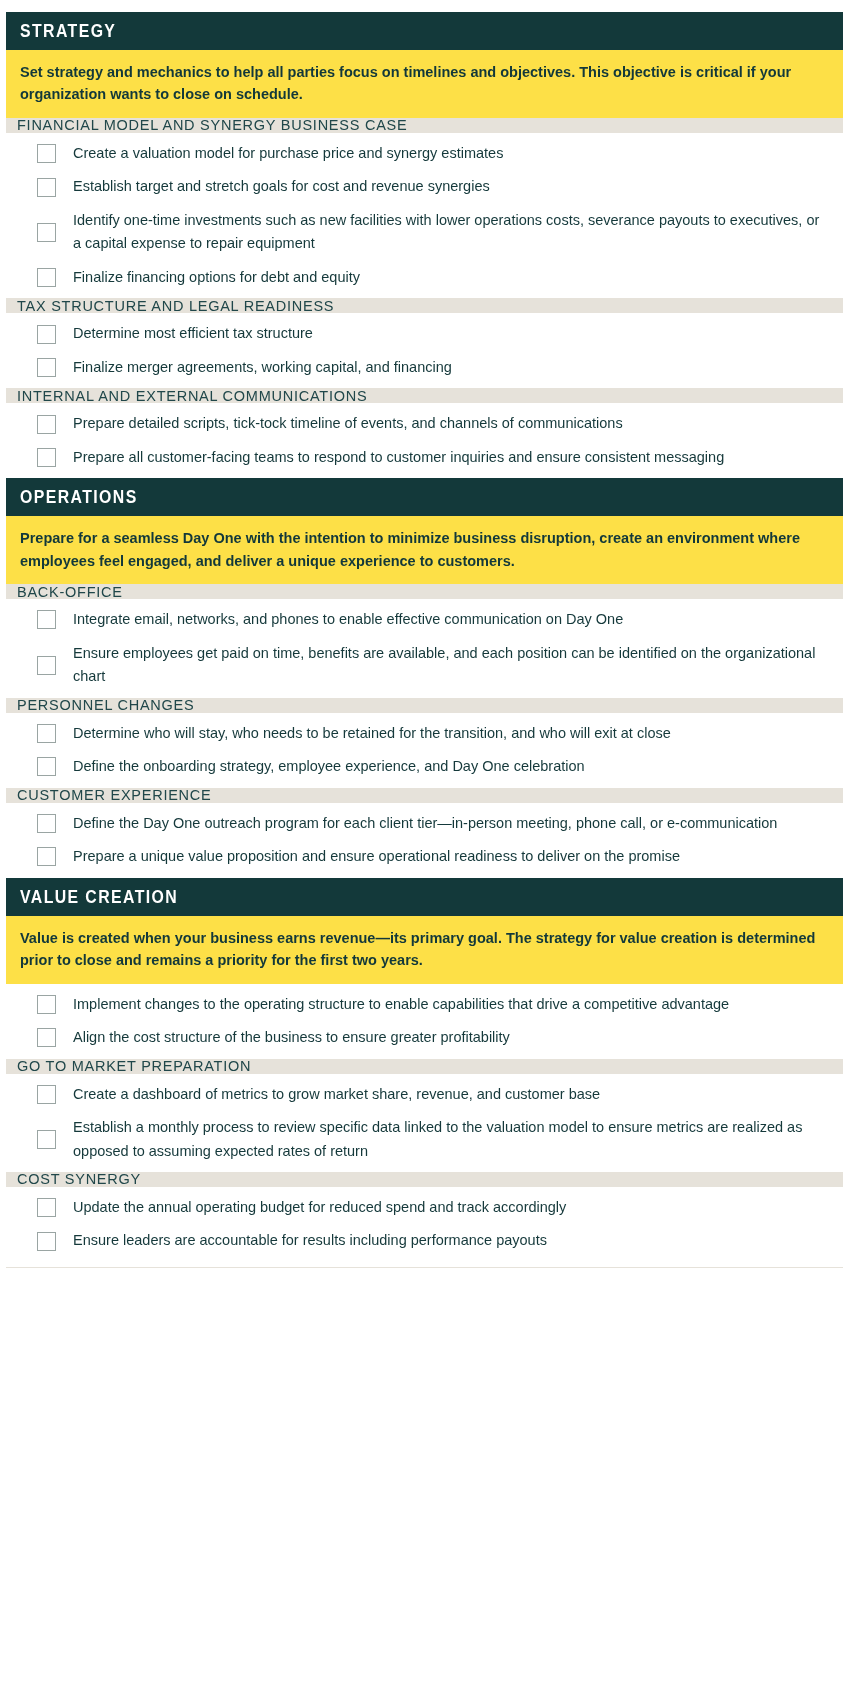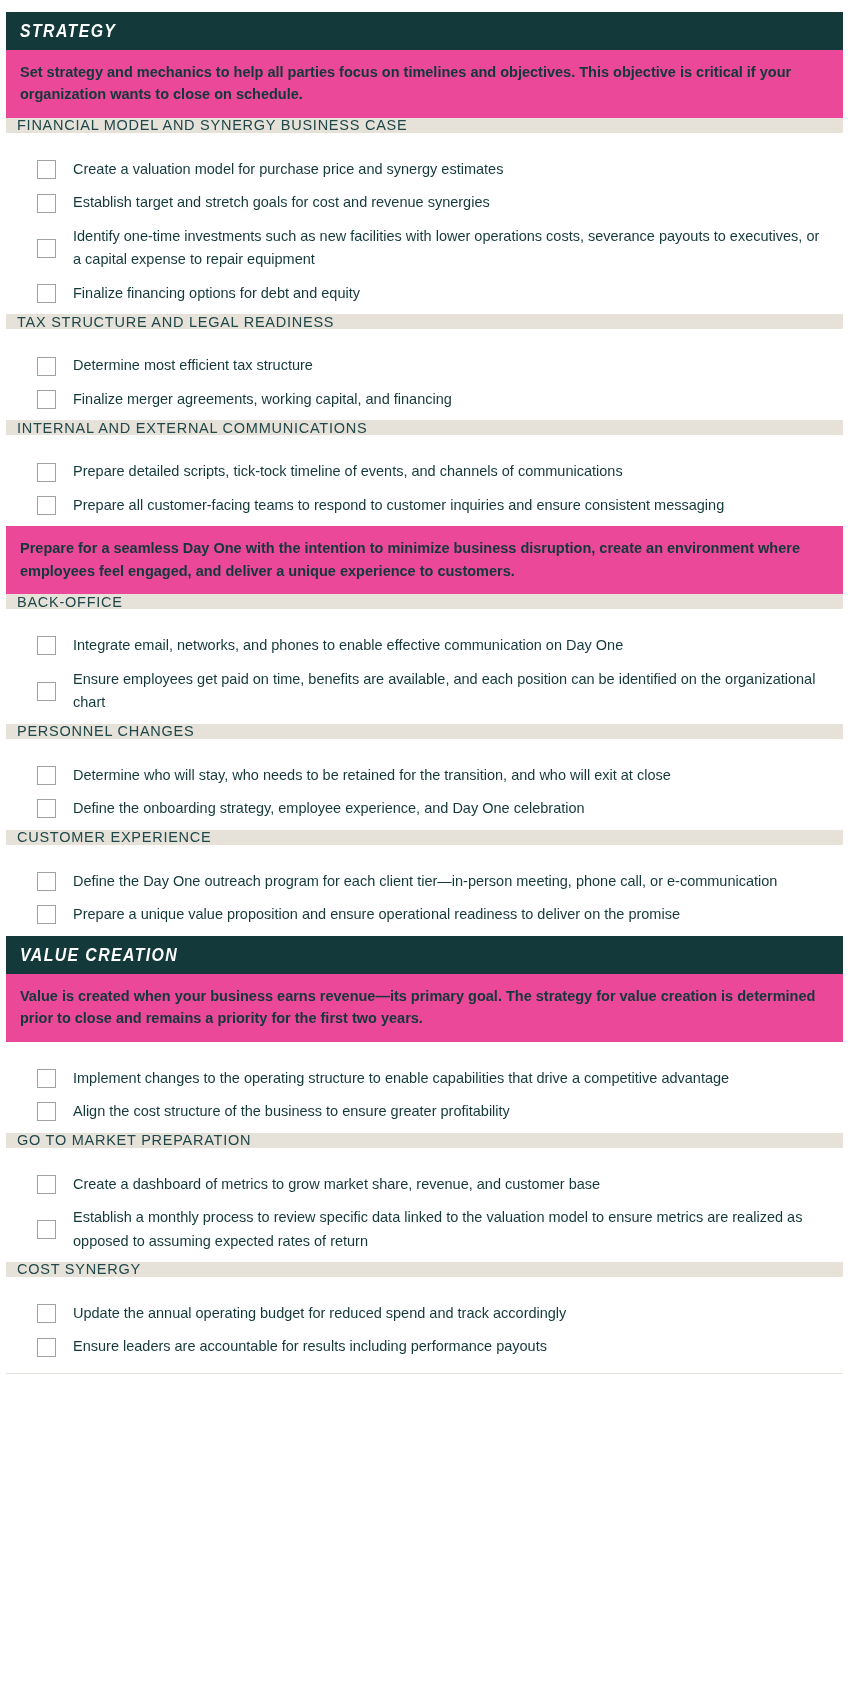--- a/index.html
+++ b/index.html
@@ -25,36 +25,35 @@
 
   
   .section-banner {
     background: #13393a;
     color: #ffffff;
     height: 38px;
     display: flex;
     align-items: center;
     padding: 0 0 0 14px;
     box-sizing: border-box;
-    font-style: italic;
   }
   .section-banner-title {
     font-family: "Liberation Sans Narrow", "Liberation Sans", sans-serif;
     font-weight: bold;
     font-size: 18px;
     letter-spacing: 1.6px;
     line-height: 1;
     transform: scaleX(0.88);
     transform-origin: left center;
     white-space: nowrap;
   }
 
   
   .section-desc {
-    background: #ec4899;
+    background: #fde047;
     color: #12383a;
     font-size: 14.5px;
     font-weight: bold;
     line-height: 1.55;
     padding: 11px 26px 12px 14px;
     box-sizing: border-box;
   }
 
   
   .subsection-head {
@@ -67,21 +66,21 @@
     box-sizing: border-box;
     font-size: 14.5px;
     letter-spacing: 0.75px;
     font-weight: normal;
     white-space: nowrap;
   }
 
   
   .items {
     background: #ffffff;
-    padding: 20px 0 4px 0;
+    padding: 4px 0 4px 0;
   }
   .item {
     display: flex;
     align-items: center;
     padding: 5px 20px 5px 31px;
     box-sizing: border-box;
     min-height: 27px;
   }
   .checkbox {
     flex: 0 0 auto;
@@ -151,20 +150,23 @@
             <span class="checkbox"></span>
             <span class="item-label">Prepare detailed scripts, tick-tock timeline of events, and channels of communications</span>
           </div>
           <div class="item">
             <span class="checkbox"></span>
             <span class="item-label">Prepare all customer-facing teams to respond to customer inquiries and ensure consistent messaging</span>
           </div>
         </div>
       </div>
       <div class="section">
+        <div class="section-banner">
+          <div class="section-banner-title">OPERATIONS</div>
+        </div>
         <div class="section-desc">Prepare for a seamless Day One with the intention to minimize business disruption, create an environment where employees feel engaged, and deliver a unique experience to customers.</div>
         <div class="subsection-head">BACK-OFFICE</div>
         <div class="items">
           <div class="item">
             <span class="checkbox"></span>
             <span class="item-label">Integrate email, networks, and phones to enable effective communication on Day One</span>
           </div>
           <div class="item">
             <span class="checkbox"></span>
             <span class="item-label">Ensure employees get paid on time, benefits are available, and each position can be identified on the organizational chart</span>

